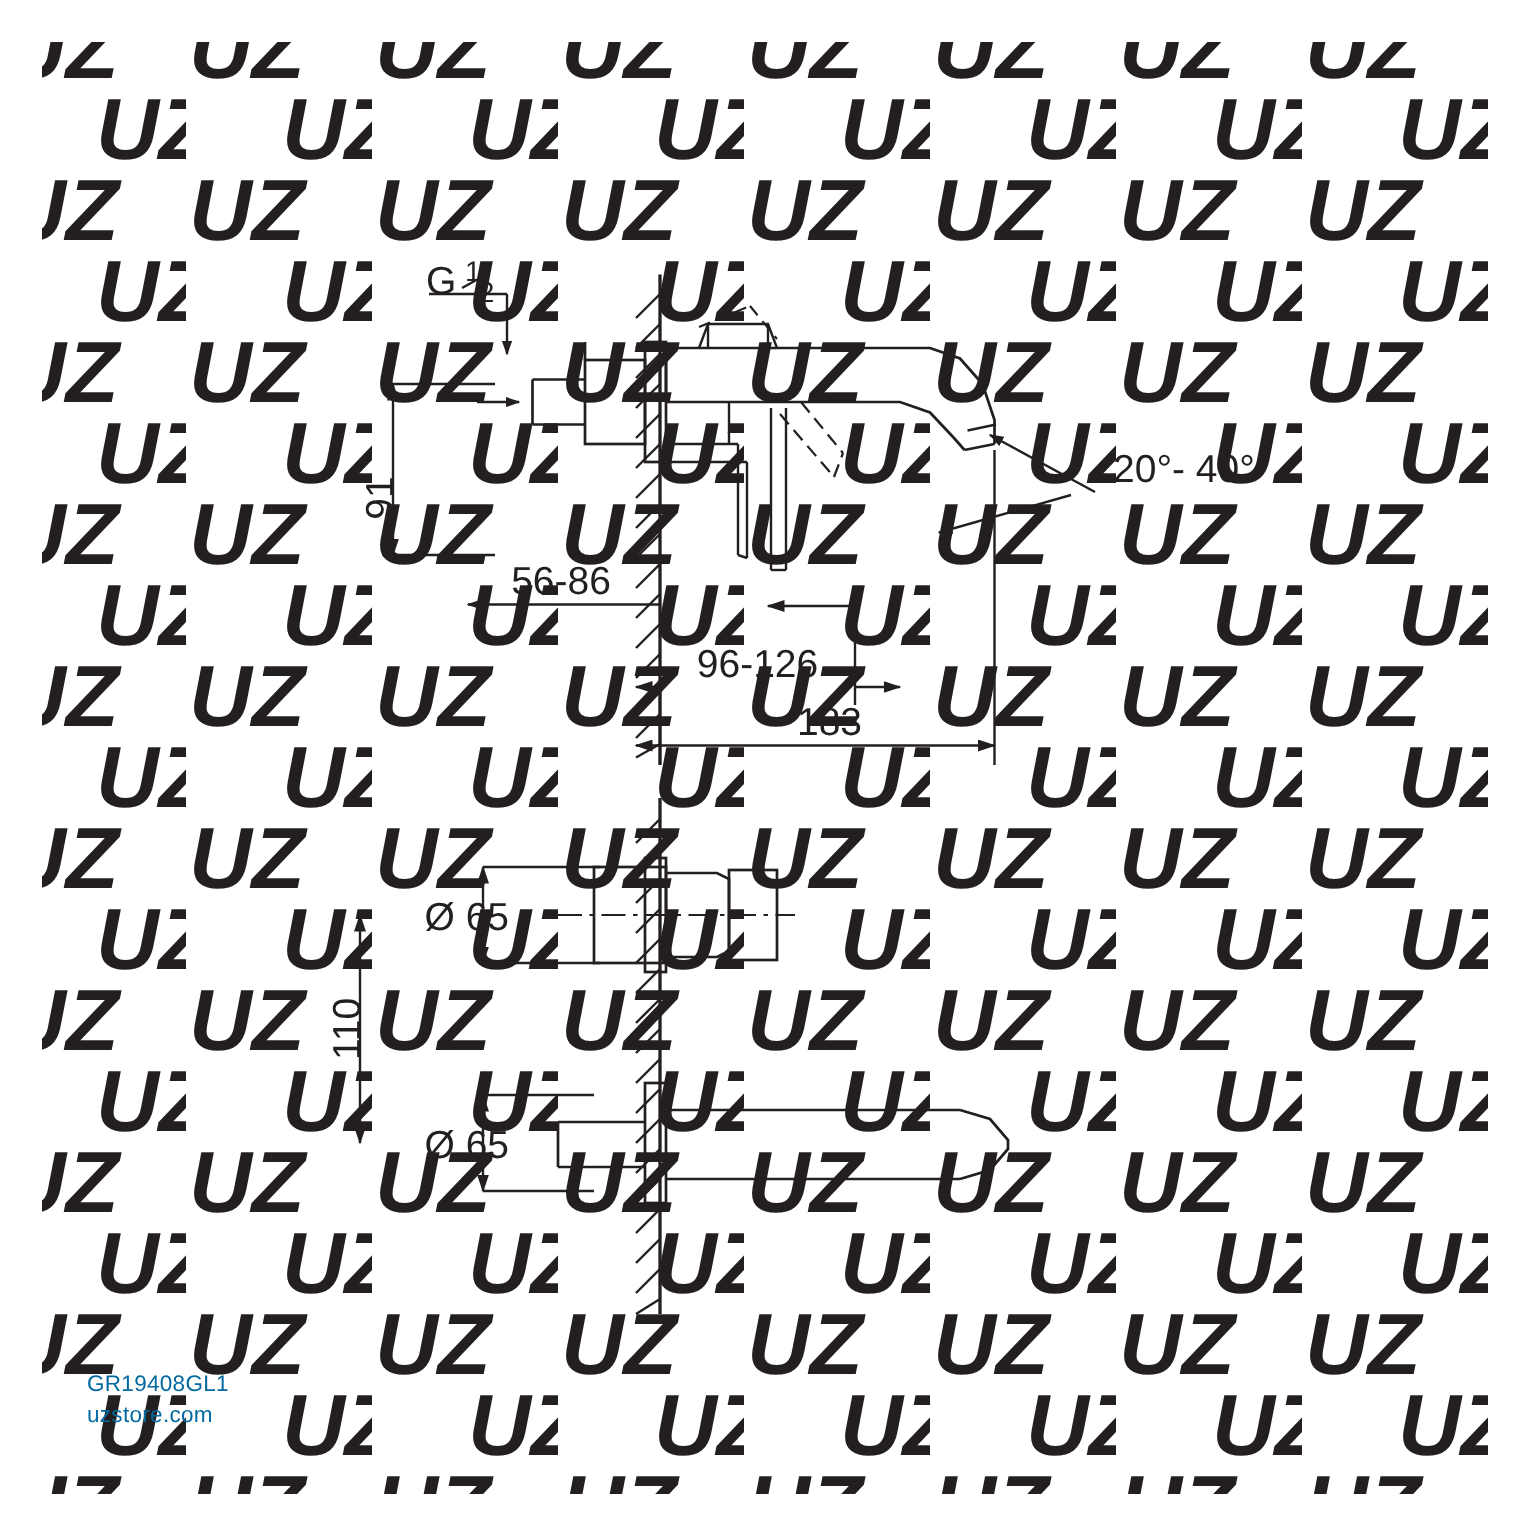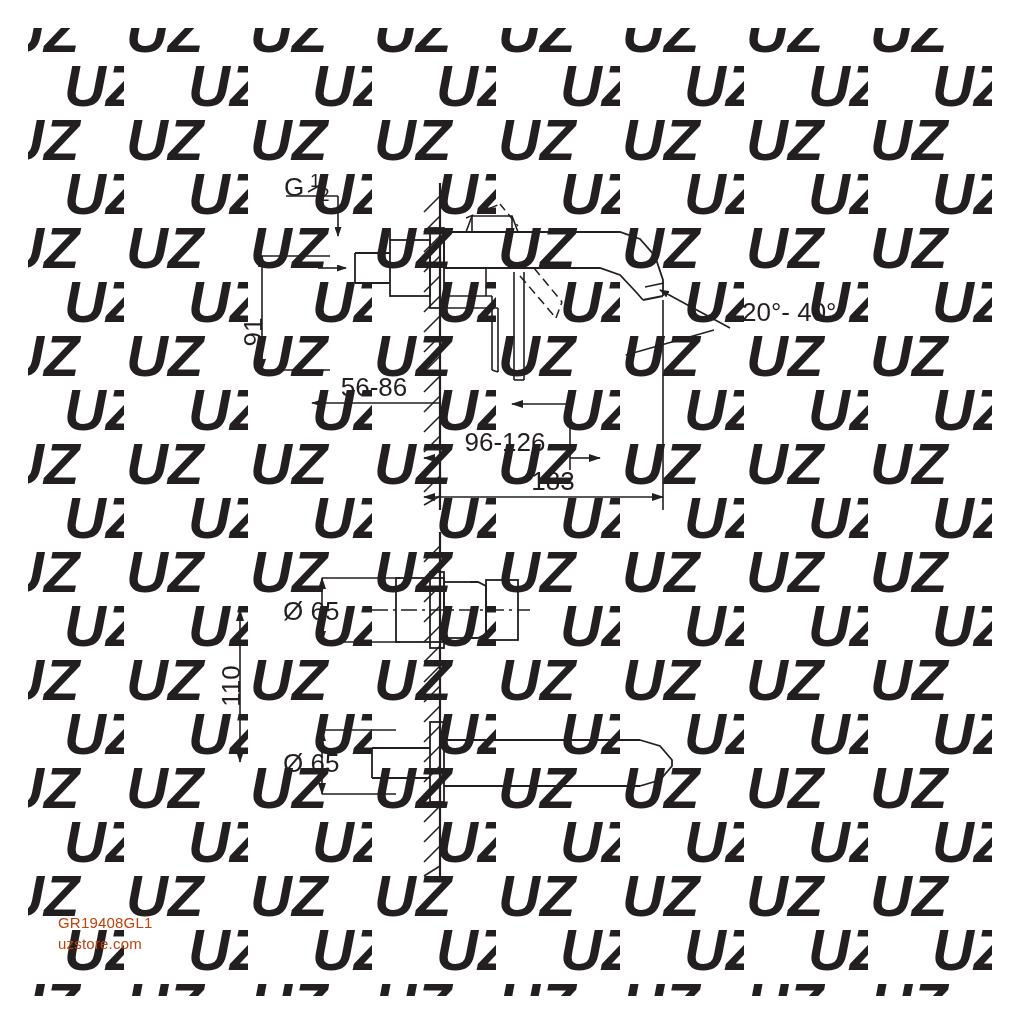--- a/index.html
+++ b/index.html
@@ -34,21 +34,21 @@
     left: 0; top: 0;
     width: 1024px;
     height: 1024px;
     z-index: 2;
   }
   .footer {
     position: absolute;
     left: 58px;
     top: 912px;
     z-index: 3;
-    color: #c2410c;
+    color: #0369a1;
     font-size: 15px;
     line-height: 21px;
     letter-spacing: 0.2px;
   }
   .footer div {
     white-space: nowrap;
   }
   text {
     font-family: "Liberation Sans", sans-serif;
     fill: #231f20;

